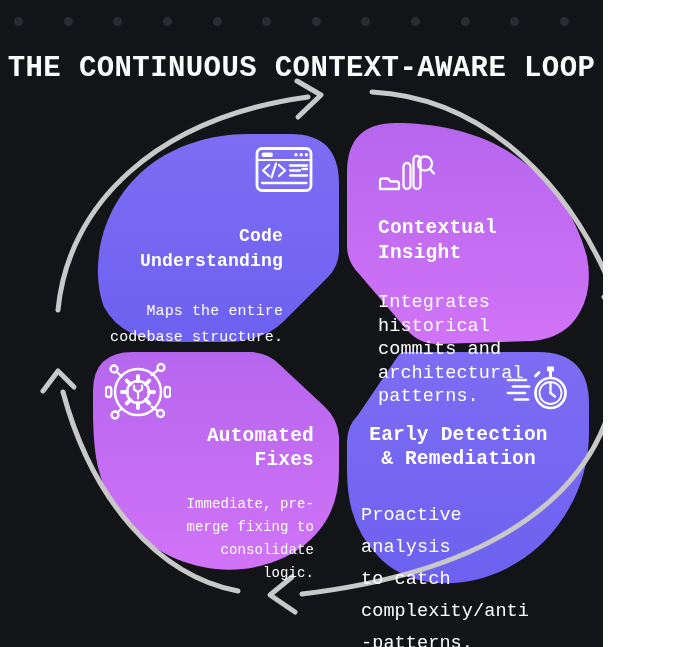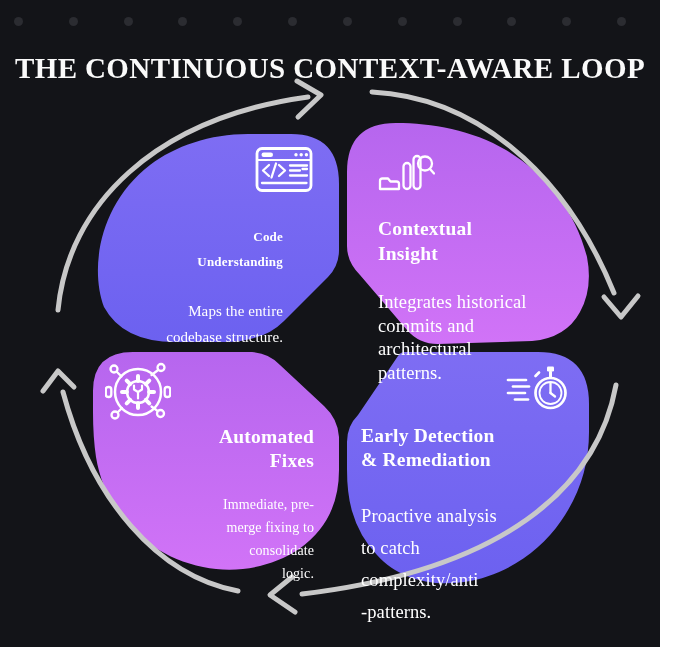--- a/index.html
+++ b/index.html
@@ -1,21 +1,21 @@
 <!DOCTYPE html>
 <html style="--bg: #131418; --dot: #2b2c31; --arrow: #c8c8c8; --heading: #fafafa; --petal-text: #ffffff;"><head>
 <meta charset="utf-8">
 <style>
   html,body{margin:0;padding:0;}
   .canvas{
     position:relative;
-    width:660px;height:647px;
+    width:603px;height:647px;
     background:var(--bg,#131418);
     overflow:hidden;
-    font-family:Liberation Serif, serif;
+    font-family:Liberation Mono, monospace;
   }
   
   .dots{
     position:absolute;top:16px;left:14px;right:34px;height:10px;
     display:flex;justify-content:space-between;align-items:center;
   }
   .dot{width:9px;height:9px;border-radius:50%;background:var(--dot,#2b2c31);}
   
   .page-title{
     position:absolute;top:34px;left:0;right:0;
@@ -30,30 +30,30 @@
   .arrow{stroke:var(--arrow,#c8c8c8);stroke-width:5;fill:none;stroke-linecap:round;stroke-linejoin:round;}
   
   .icon{position:absolute;}
   .icon *{vector-effect:none;}
   .ic{stroke:#fff;fill:none;stroke-linecap:round;stroke-linejoin:round;}
   
   .petal-text{position:absolute;color:var(--petal-text,#fff);white-space:pre-line;}
   .petal-title{font-weight:700;letter-spacing:0.2px;}
   .petal-body{letter-spacing:0.1px;}
   .pt-tl{left:60px;top:206px;width:223px;text-align:right;}
-  .pt-tl .petal-title{font-size:13px;line-height:25px;}
+  .pt-tl .petal-title{font-size:18px;line-height:25px;}
   .pt-tl .petal-body{font-size:15px;line-height:25.5px;margin-top:7px;}
   .pt-tr{left:378px;top:198px;width:180px;text-align:left;}
   .pt-tr .petal-title{font-size:19.5px;line-height:25px;}
   .pt-tr .petal-body{font-size:18.5px;line-height:23.5px;margin-top:7px;text-align:left;}
   .pt-bl{left:120px;top:407px;width:194px;text-align:right;}
   .pt-bl .petal-title{font-size:19.5px;line-height:23.5px;}
   .pt-bl .petal-body{font-size:14px;line-height:23px;margin-top:3px;}
   .pt-br{left:361px;top:406px;width:195px;text-align:left;}
-  .pt-br .petal-title{font-size:19.5px;line-height:23.5px;}
+  .pt-br .petal-title{font-size:19.5px;line-height:23.5px;text-align:center;}
   .pt-br .petal-body{font-size:18.5px;line-height:32px;margin-top:11px;}
 </style>
 </head>
 <body>
 
 <div class="canvas">
 
   <div class="dots">
       <div class="dot"></div>
       <div class="dot"></div>

